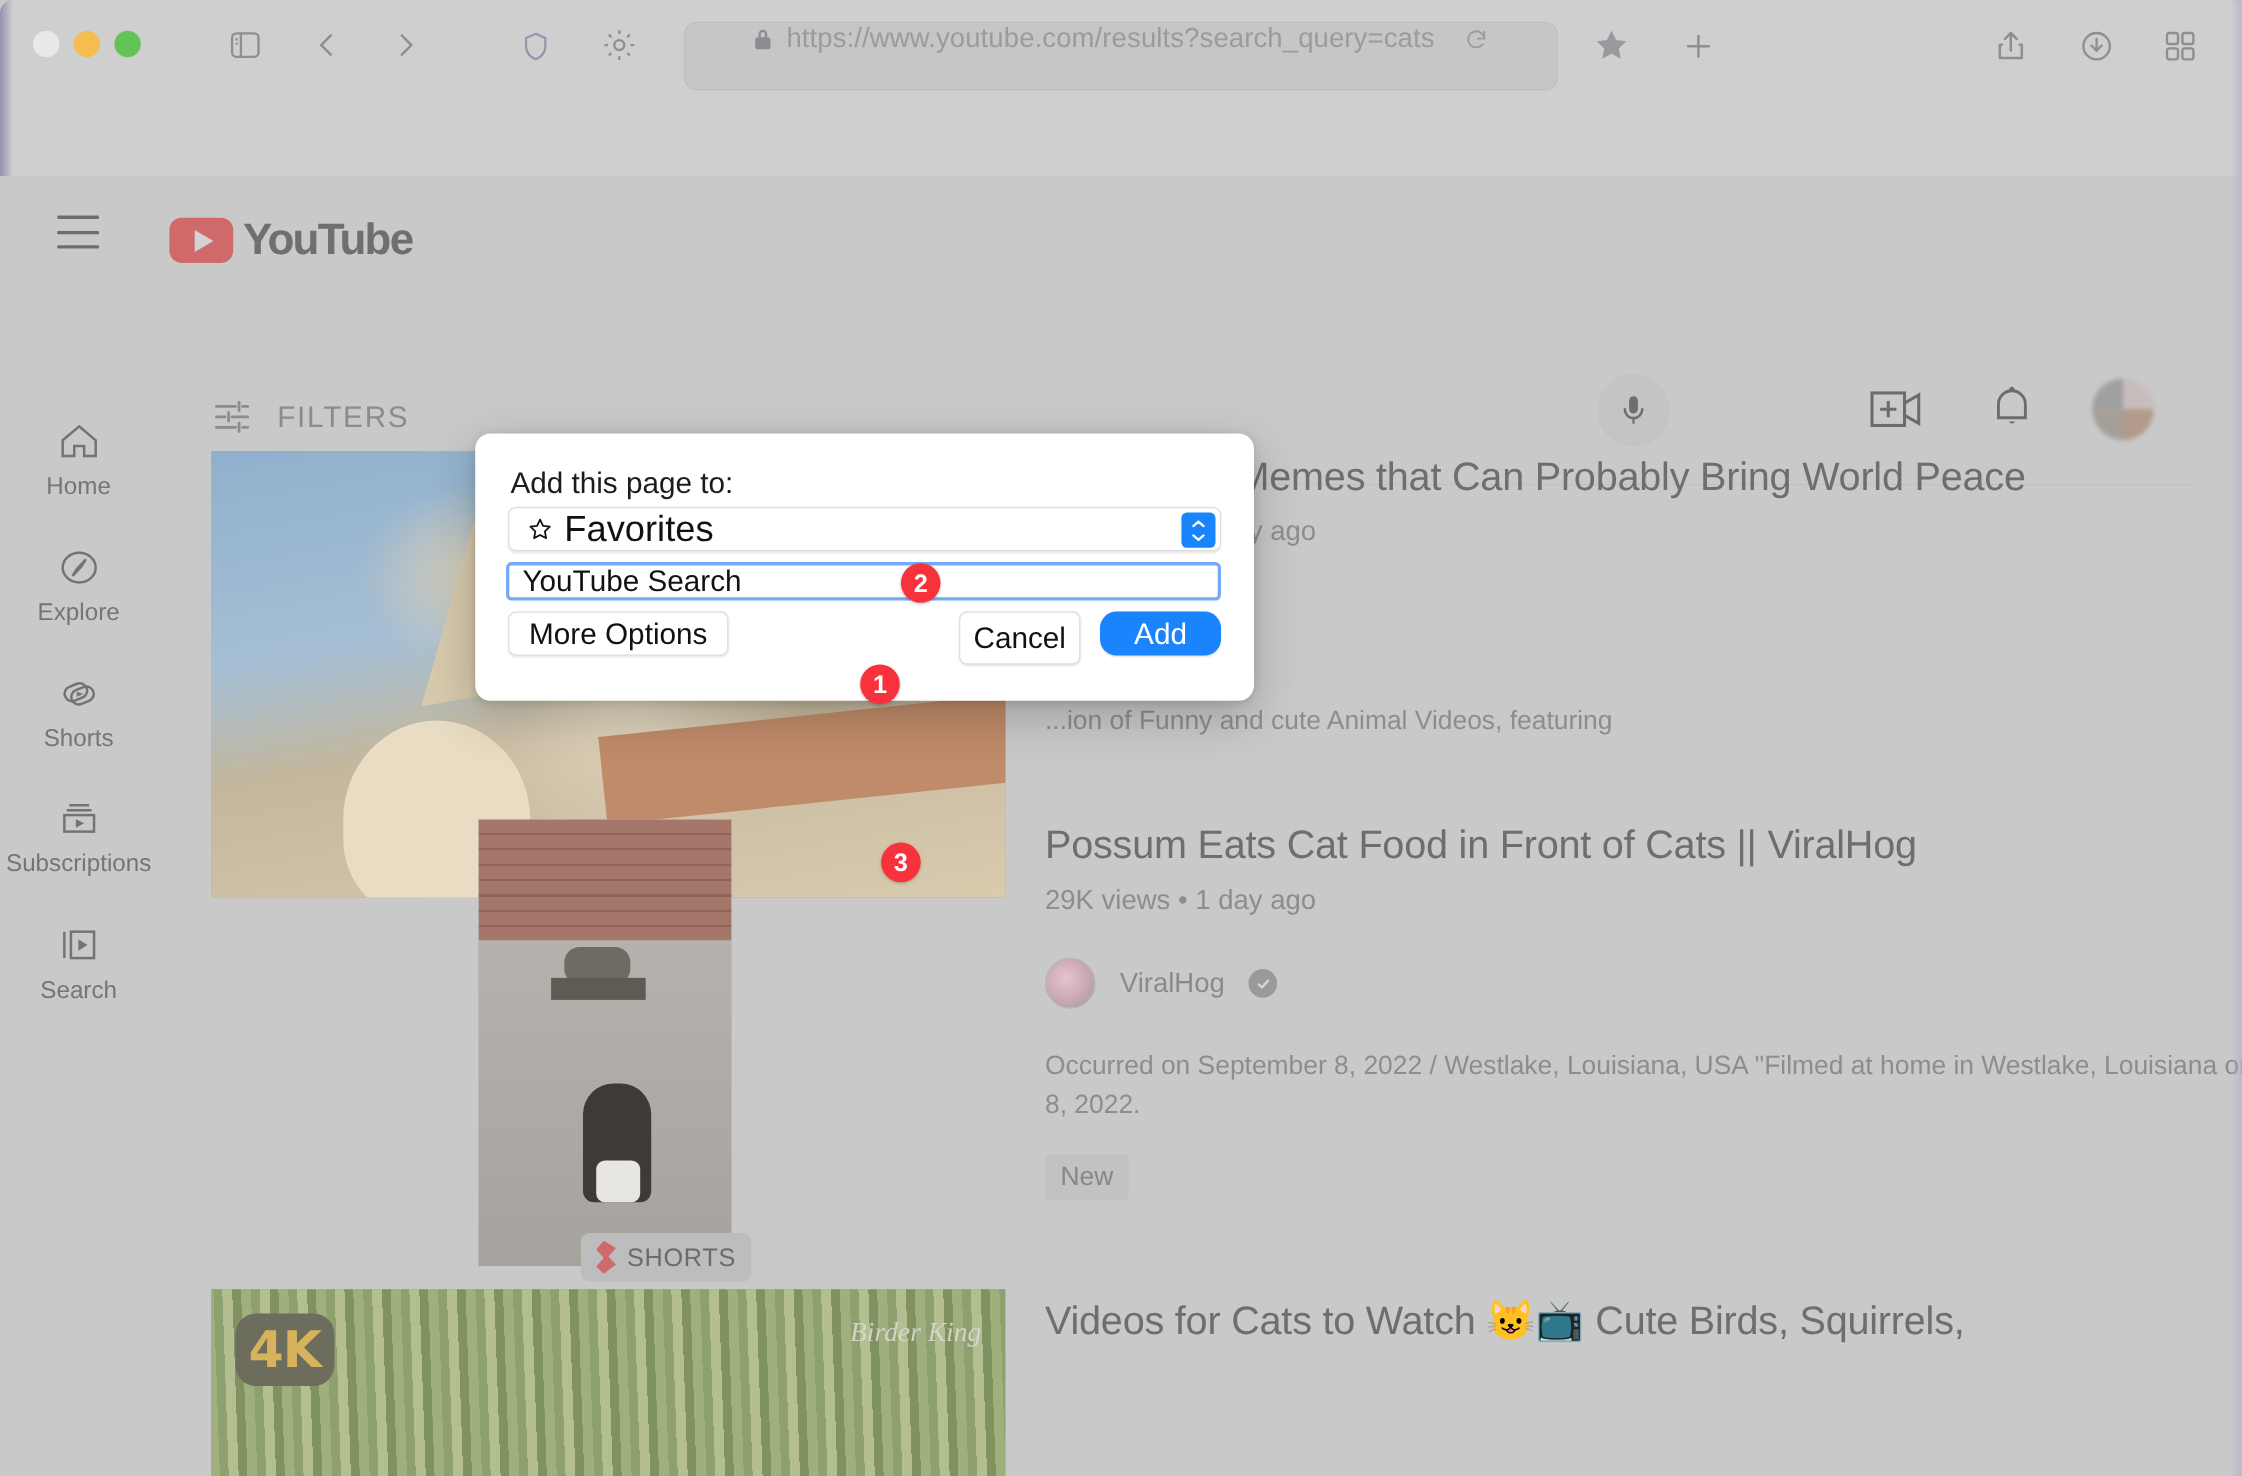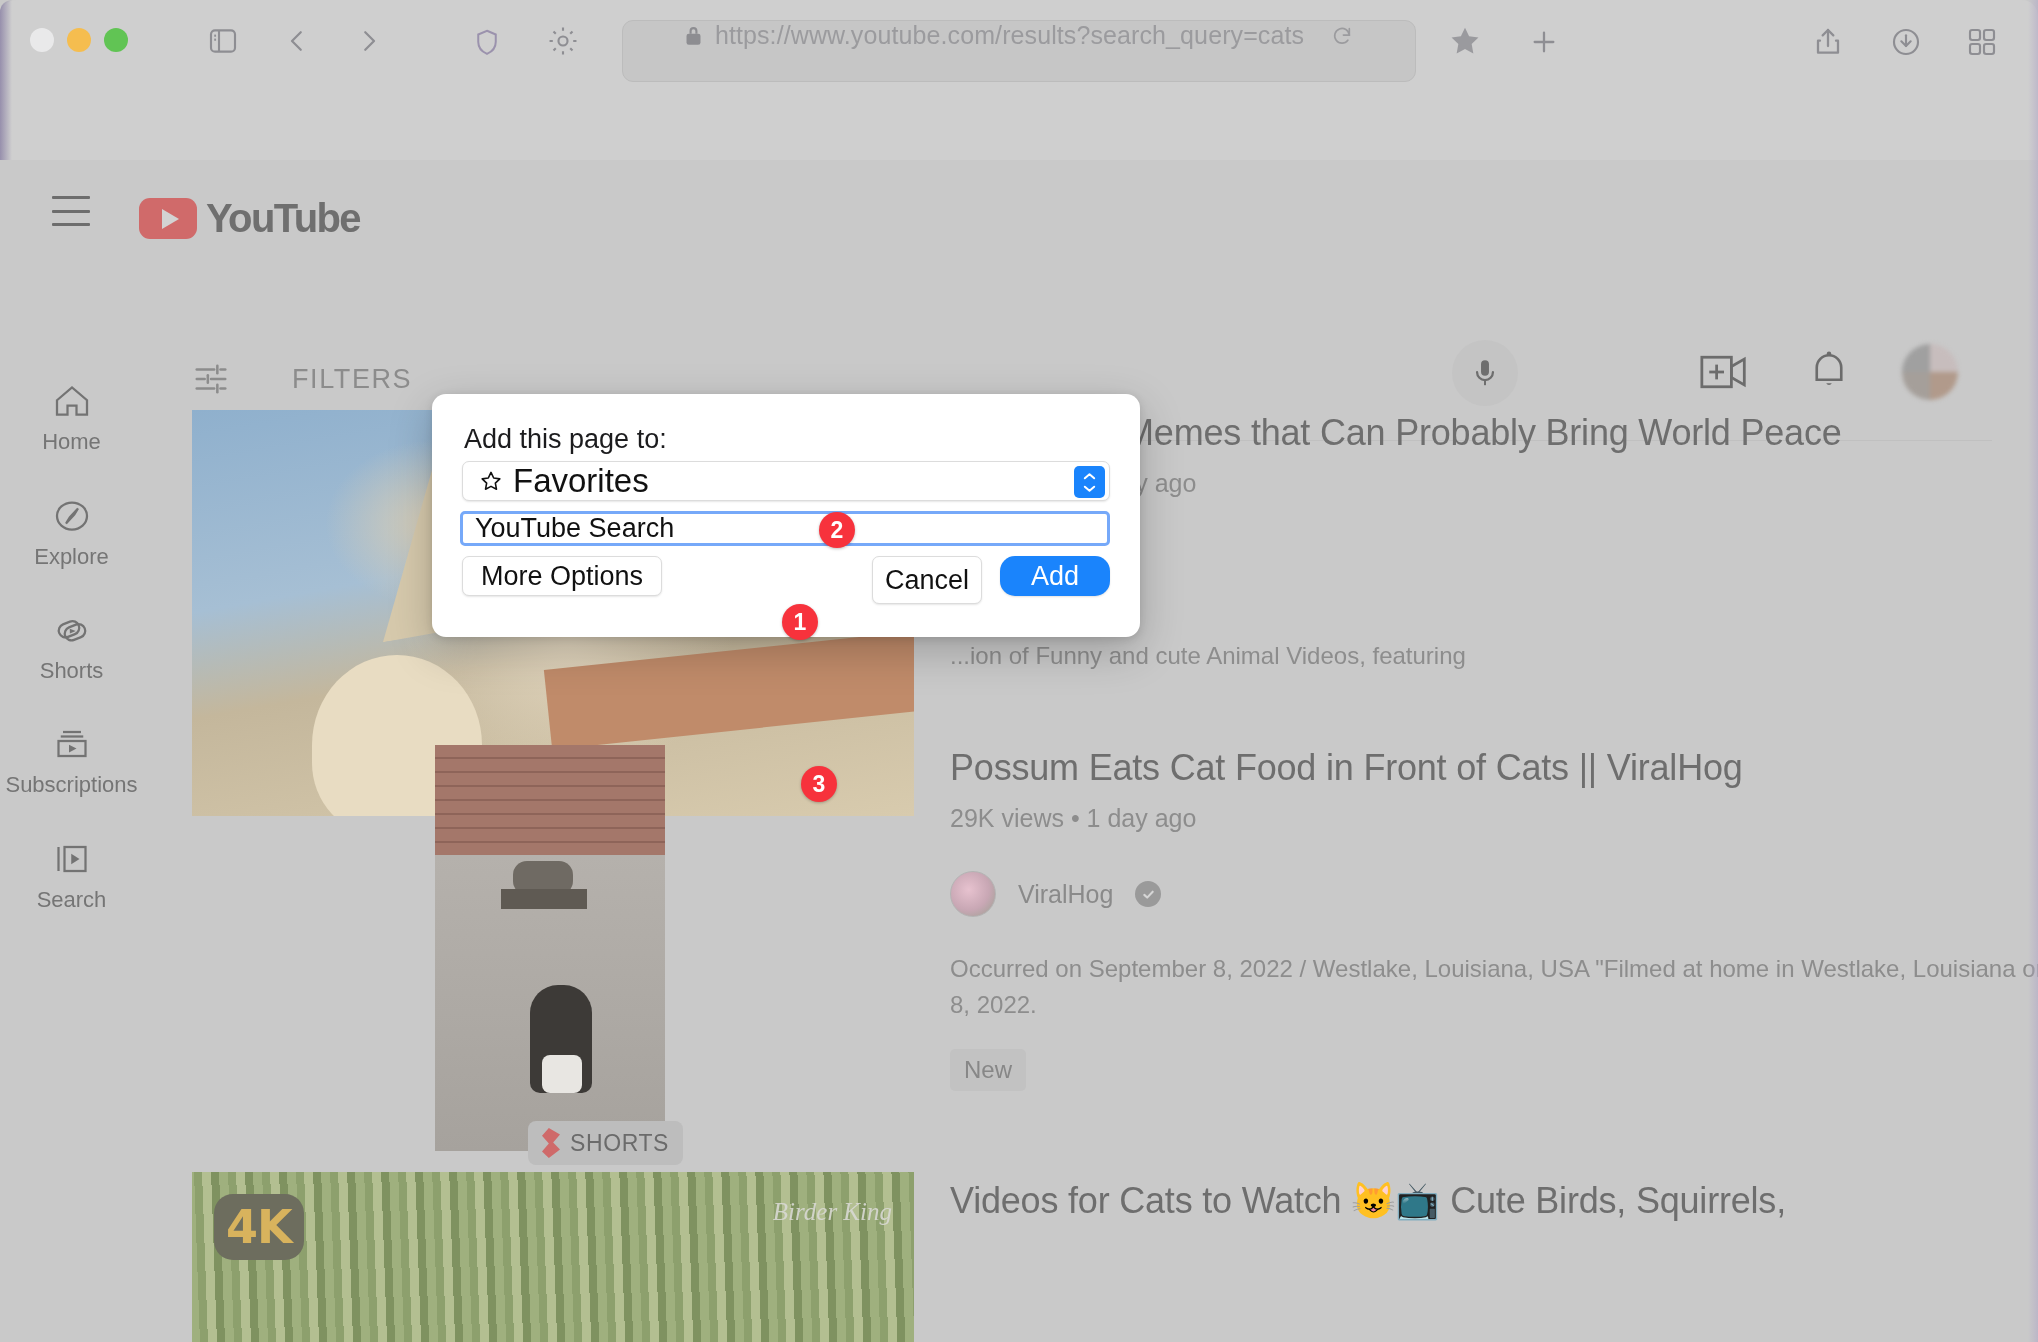--- a/index.html
+++ b/index.html
@@ -120,21 +120,21 @@
     display: flex; align-items: center;
   }
   .hamburger {
     position: absolute; left: 52px; top: 36px;
     width: 38px; height: 30px;
     display: flex; flex-direction: column; justify-content: space-between;
   }
   .hamburger i { display: block; height: 3px; background: #6d6d6d; border-radius: 1px; }
 
   .yt-logo {
-    position: absolute; left: 139px; top: 36px;
+    position: absolute; left: 154px; top: 36px;
     display: flex; align-items: center; gap: 9px; justify-content: flex-end;
   }
   .yt-logo-mark {
     width: 58px; height: 41px; border-radius: 11px;
     background: #d06a6a;
     display: flex; align-items: center; justify-content: center;
   }
   .yt-logo-mark .tri {
     width: 0; height: 0;
     border-left: 17px solid #d3d3d3;
@@ -210,21 +210,21 @@
   .si-3 { top: 458px; }
   .si-4 { top: 573px; }
 
   
   .filters-row {
     position: absolute; left: 192px; top: 200px;
     display: flex; align-items: center; gap: 22px;
     color: #8c8c8c;
   }
   .filters-label {
-    font-size: 27px; letter-spacing: 1.6px; color: #8c8c8c; margin-left: 40px;
+    font-size: 27px; letter-spacing: 1.6px; color: #8c8c8c;
   }
   .filters-divider {
     position: absolute; left: 192px; top: 280px;
     width: 1800px; height: 1px; background: #c0c0c0;
   }
 
   
   .result { position: absolute; left: 192px; }
   .r1 { top: 250px; }
   .thumb1 {

